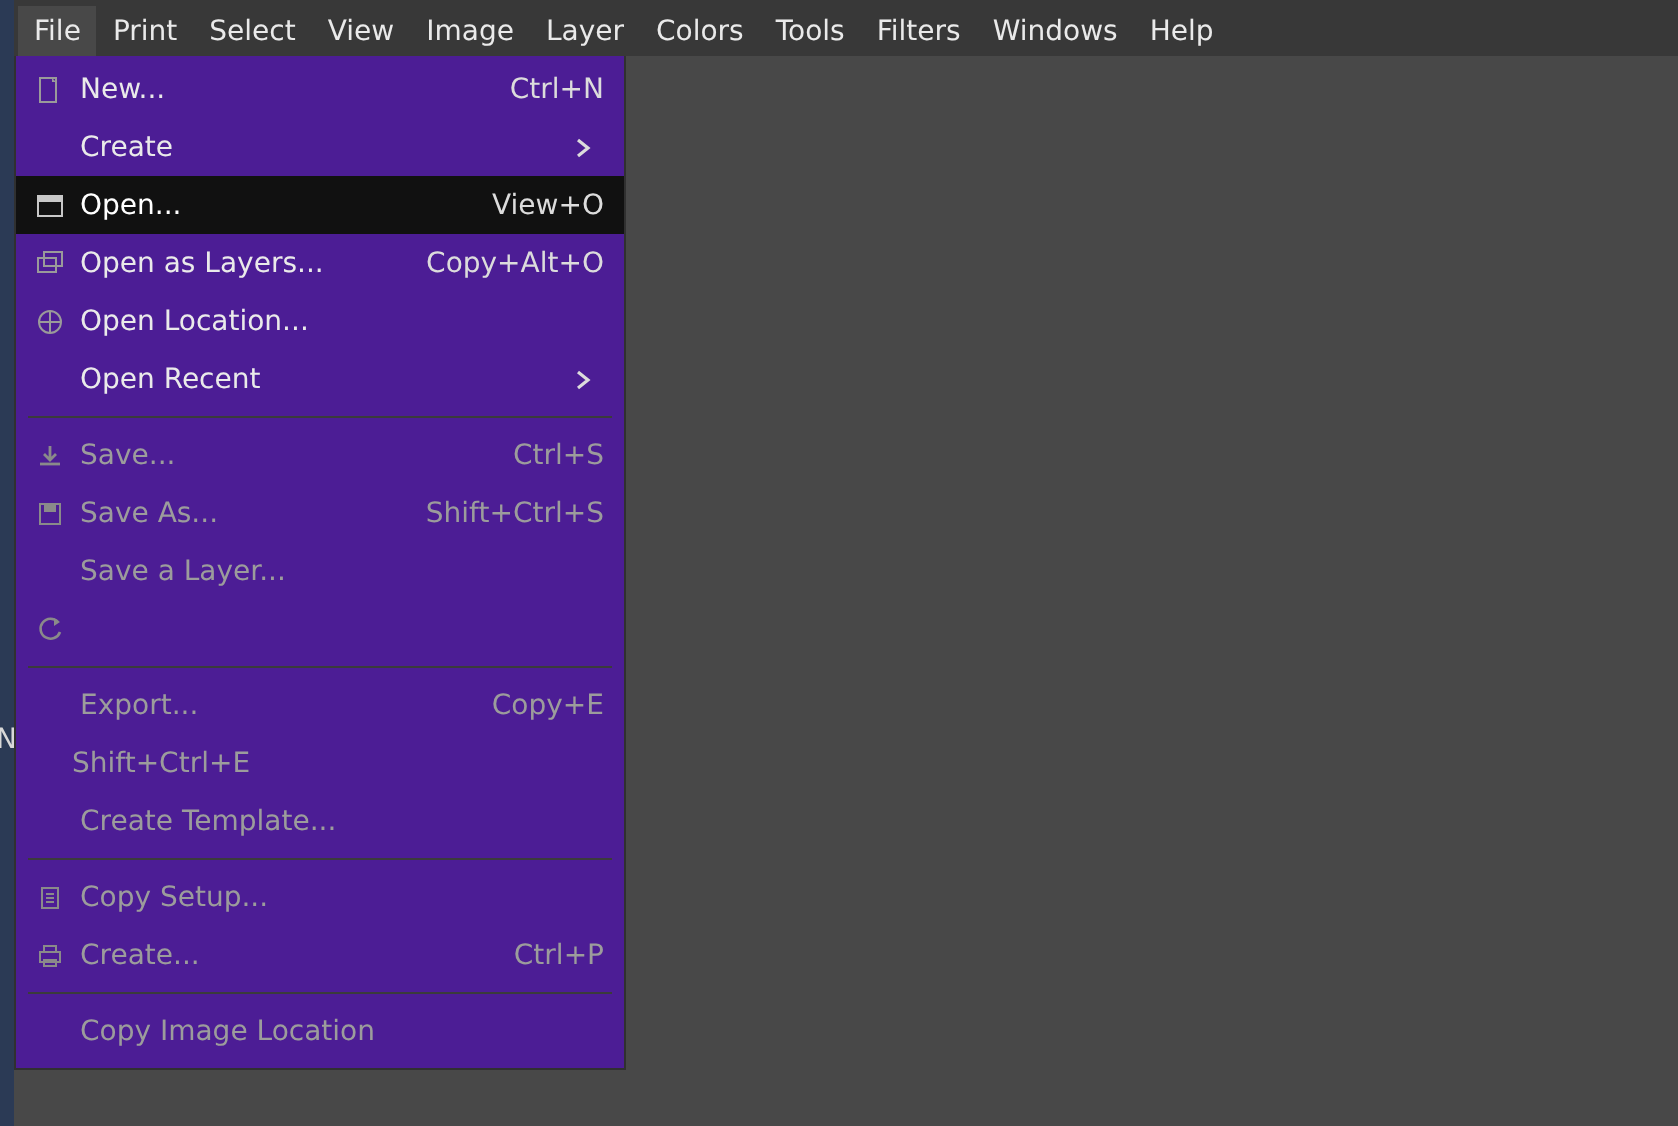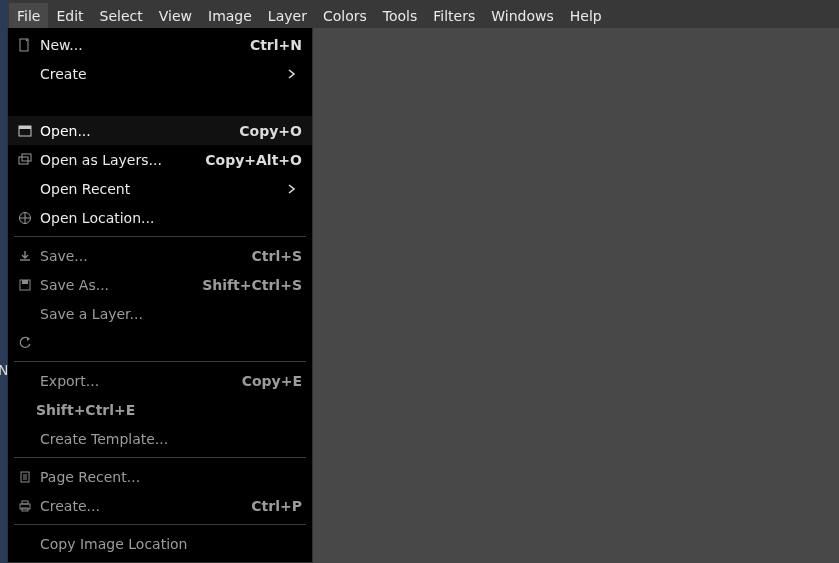--- a/index.html
+++ b/index.html
@@ -41,36 +41,35 @@
     line-height: 18px;
     cursor: default;
   }
   .menubar .menu-item.active {
     background: #484848;
   }
   .dropdown {
     position: absolute;
     left: 7px; top: 28px;
     width: 306px;
-    background: #000000;
+    background: #4c1d95;
     border: 1px solid #303030;
     border-top: none;
     padding: 2px 0 4px 0;
   }
   .dd-row {
     display: flex;
     align-items: center;
     height: 29px;
     padding: 0 10px 0 6px;
     color: #eaeaea;
   }
   .dd-row.highlight {
     background: #111111;
     color: #ffffff;
-    margin-top: 28px;
   }
   .dd-row.disabled {
     color: #9c9c9c;
     align-items: center;
   }
   .dd-row .icon {
     width: 22px;
     display: flex;
     align-items: center;
     justify-content: center;
@@ -79,21 +78,20 @@
   }
   .dd-row .label {
     flex: 1;
     padding-left: 4px;
     white-space: nowrap;
   }
   .dd-row .accel {
     color: #dcdcdc;
     font-size: 14px;
     white-space: nowrap;
-    font-weight: bold;
   }
   .dd-row.disabled .accel { color: #9c9c9c; }
   .dd-row .sub-arrow {
     width: 14px;
     text-align: right;
     color: #dcdcdc;
     font-size: 14px;
   }
   .dd-sep {
     height: 1px;
@@ -113,21 +111,21 @@
 </style>
 </head>
 <body>
 
 <div class="left-strip">
   <span class="hint">N</span>
 </div>
 
 <div class="menubar">
   <div class="menu-item active"><span>File</span></div>
-  <div class="menu-item"><span>Edit</span></div>
+  <div class="menu-item"><span>Print</span></div>
   <div class="menu-item"><span>Select</span></div>
   <div class="menu-item"><span>View</span></div>
   <div class="menu-item"><span>Image</span></div>
   <div class="menu-item"><span>Layer</span></div>
   <div class="menu-item"><span>Colors</span></div>
   <div class="menu-item"><span>Tools</span></div>
   <div class="menu-item"><span>Filters</span></div>
   <div class="menu-item"><span>Windows</span></div>
   <div class="menu-item"><span>Help</span></div>
 </div>
@@ -156,51 +154,51 @@
     </span>
   </div>
   <div class="dd-row highlight">
     <span class="icon">
       <svg width="14" height="14" viewBox="0 0 14 14">
           <rect x="1" y="2" width="12" height="10" fill="none" stroke="#c8c8c8"></rect>
           <rect x="1" y="2" width="12" height="3" fill="#c8c8c8"></rect>
         </svg>
     </span>
     <span class="label">Open...</span>
-    <span class="accel">Copy+O</span>
+    <span class="accel">View+O</span>
   </div>
   <div class="dd-row">
     <span class="icon">
       <svg width="14" height="14" viewBox="0 0 14 14">
           <rect x="1" y="4" width="9" height="7" fill="none" stroke="#9a9a9a"></rect>
           <rect x="4" y="1" width="9" height="7" fill="none" stroke="#9a9a9a"></rect>
         </svg>
     </span>
     <span class="label">Open as Layers...</span>
     <span class="accel">Copy+Alt+O</span>
+  </div>
+  <div class="dd-row">
+    <span class="icon">
+      <svg width="14" height="14" viewBox="0 0 14 14">
+          <circle cx="7" cy="7" r="5.5" fill="none" stroke="#9a9a9a"></circle>
+          <path d="M1.5 7 H12.5 M7 1.5 V12.5" stroke="#9a9a9a"></path>
+        </svg>
+    </span>
+    <span class="label">Open Location...</span>
+    <span class="accel"></span>
   </div>
   <div class="dd-row">
     <span class="icon"></span>
     <span class="label">Open Recent</span>
     <span class="sub-arrow">
       <svg width="8" height="10" viewBox="0 0 8 10">
           <path d="M1 1 L6 5 L1 9" fill="none" stroke="#dcdcdc" stroke-width="1.6"></path>
         </svg>
     </span>
   </div>
-  <div class="dd-row">
-    <span class="icon">
-      <svg width="14" height="14" viewBox="0 0 14 14">
-          <circle cx="7" cy="7" r="5.5" fill="none" stroke="#9a9a9a"></circle>
-          <path d="M1.5 7 H12.5 M7 1.5 V12.5" stroke="#9a9a9a"></path>
-        </svg>
-    </span>
-    <span class="label">Open Location...</span>
-    <span class="accel"></span>
-  </div>
 
   <div class="dd-sep"></div>
 
   <div class="dd-row disabled">
     <span class="icon">
       <svg width="14" height="14" viewBox="0 0 14 14">
           <path d="M7 2 L7 9 M4 6 L7 9 L10 6" fill="none" stroke="#8a8a8a" stroke-width="1.4"></path>
           <path d="M2 11 H12" stroke="#8a8a8a" stroke-width="1.4"></path>
         </svg>
     </span>
@@ -251,21 +249,21 @@
 
   <div class="dd-sep"></div>
 
   <div class="dd-row disabled">
     <span class="icon">
       <svg width="14" height="14" viewBox="0 0 14 14">
           <rect x="3" y="2" width="8" height="10" fill="none" stroke="#8a8a8a"></rect>
           <path d="M5 5 H9 M5 7 H9 M5 9 H9" stroke="#8a8a8a"></path>
         </svg>
     </span>
-    <span class="label">Page Recent...</span>
+    <span class="label">Copy Setup...</span>
     <span class="accel"></span>
   </div>
   <div class="dd-row disabled">
     <span class="icon">
       <svg width="14" height="14" viewBox="0 0 14 14">
           <rect x="2" y="5" width="10" height="5" fill="none" stroke="#8a8a8a"></rect>
           <rect x="4" y="2" width="6" height="3" fill="none" stroke="#8a8a8a"></rect>
           <rect x="4" y="9" width="6" height="3" fill="none" stroke="#8a8a8a"></rect>
         </svg>
     </span>

